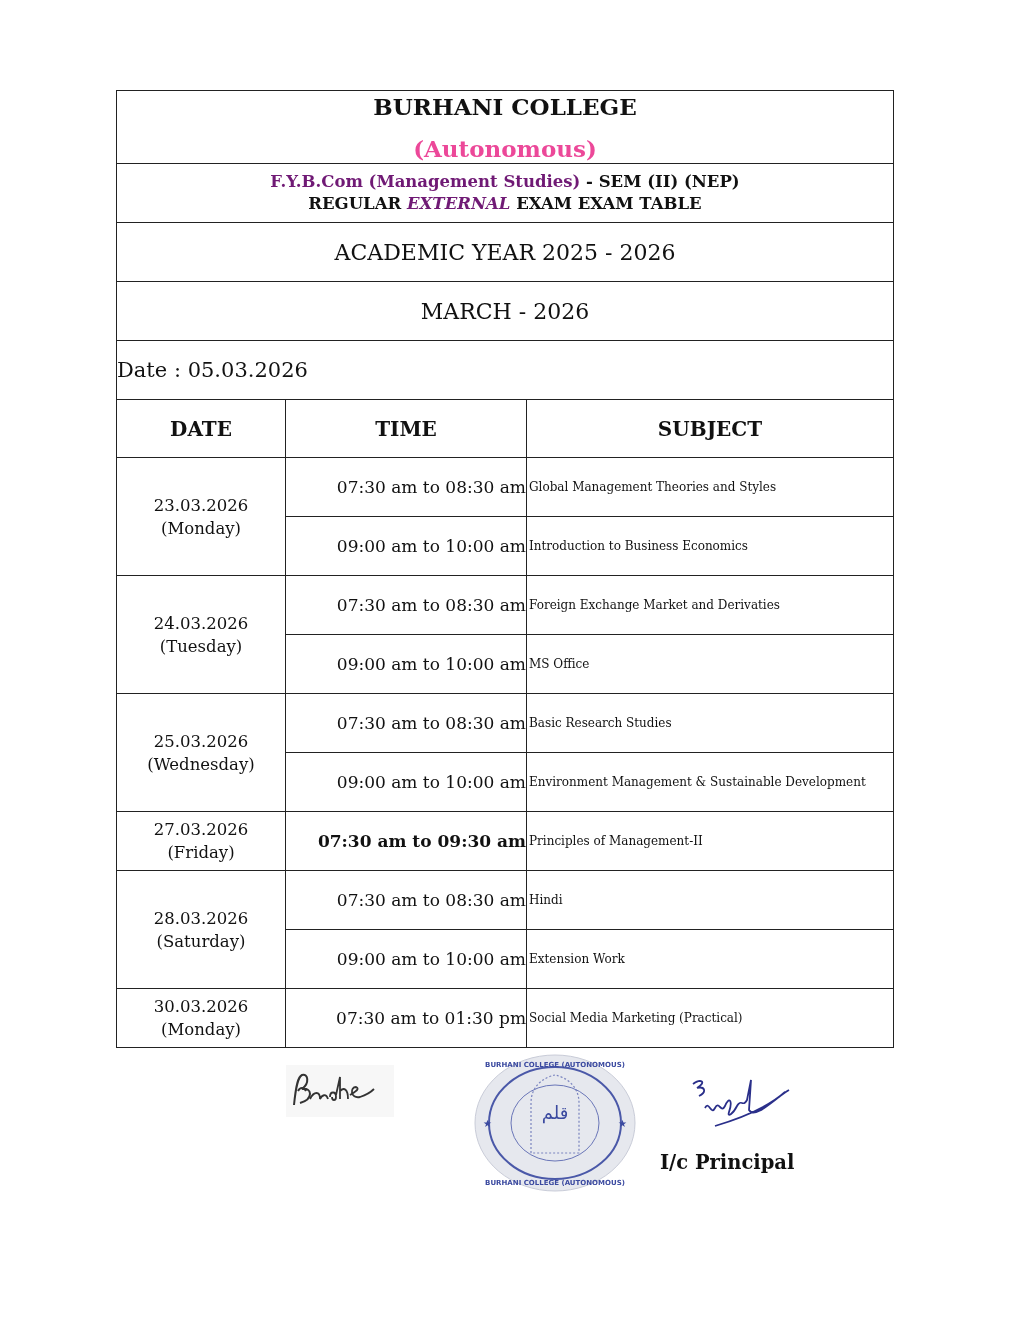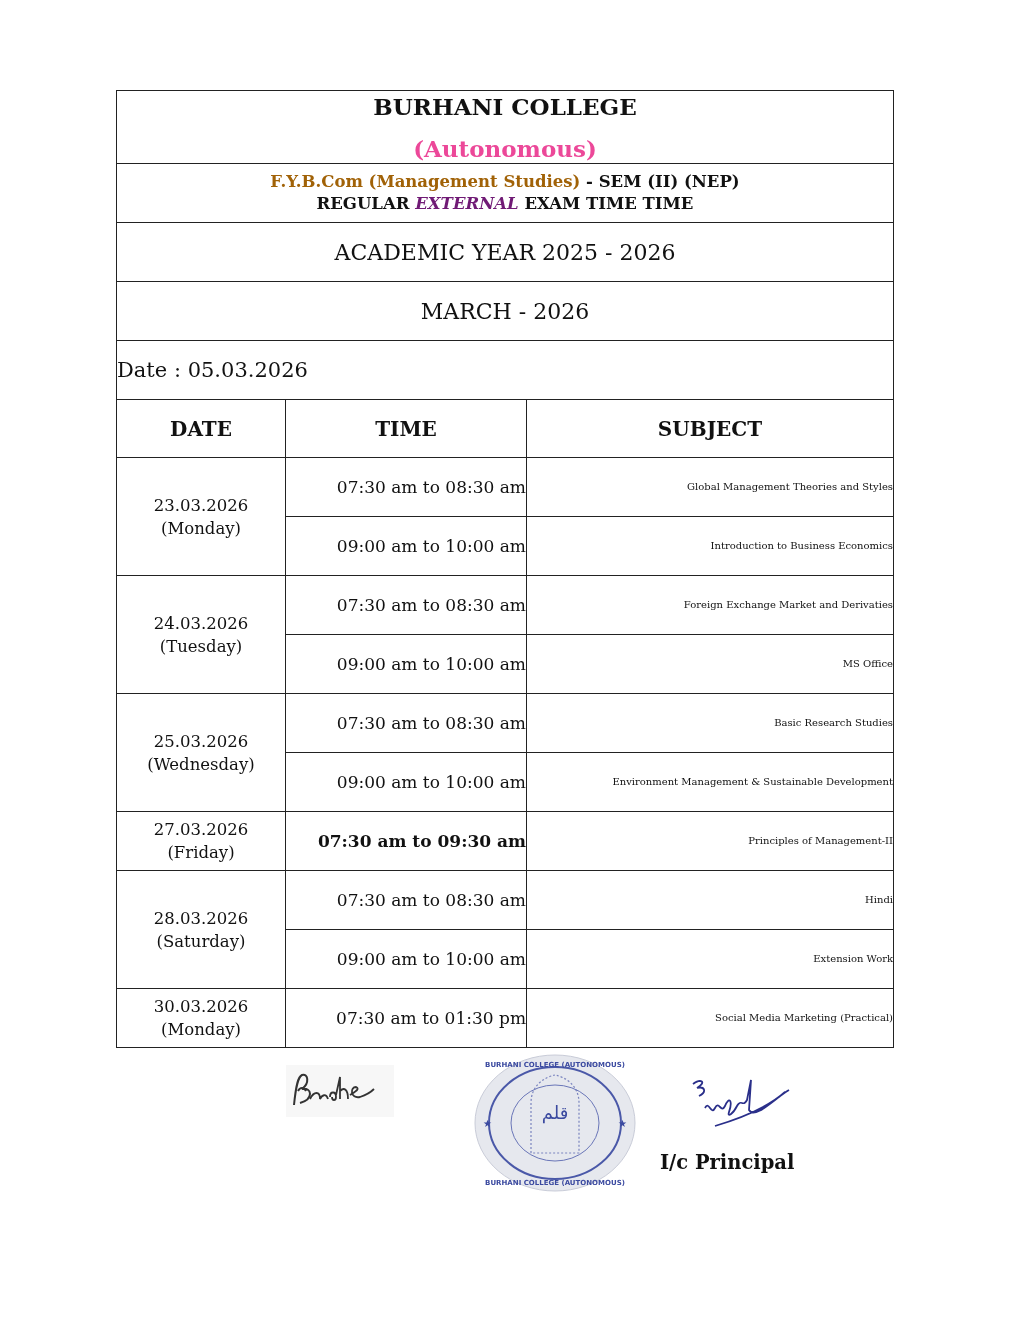--- a/index.html
+++ b/index.html
@@ -4,30 +4,30 @@
 <style>
   html, body { margin:0; padding:0; background:#ffffff; }
   body { width:1024px; height:1325px; position:relative; font-family:"DejaVu Serif","Liberation Serif",serif; color:#111; }
   .sheet { position:absolute; left:116px; top:90px; width:777px; }
   table.tt { border-collapse:collapse; width:777px; table-layout:fixed; }
   table.tt td { border:1.5px solid #222; padding:0; }
   .hdr td { text-align:center; }
   .college { font-weight:bold; font-size:23px; line-height:30px; padding-top:1px; }
   .auton { color:#ec4899; font-weight:bold; font-size:23px; line-height:29px;margin-top:12px; }
   .sub1 { font-weight:bold; font-size:16.5px; line-height:22px; }
-  .sub1 .red { color:#a16207; }
+  .sub1 .red { color:#701a75; }
   .sub2 { font-weight:bold; font-size:16.5px; line-height:22px; }
   .sub2 .ext { color:#701a75; font-style:italic;margin-top:42px; }
   .big { font-weight:normal; font-size:22px; height:58px; }
   .issue { text-align:left; font-size:21px; height:58px; padding-right:2px !important; }
   .colhead { font-weight:bold; font-size:20px; height:57px; text-align:center; }
   .datecell { text-align:center; font-size:16.5px; line-height:23px; }
   .timecell { text-align:right; font-size:17px; height:58px; }
   .timecell.bold { font-weight:bold; }
-  .subjcell { font-size:10px; line-height:22px; padding-left:2px !important;text-align:right; }
+  .subjcell { font-size:12px; line-height:22px; padding-left:2px !important; }
   .footer { position:absolute; left:0; top:1045px; width:1024px; height:160px; }
   .sig1 { position:absolute; left:286px; top:20px; width:108px; height:52px; background:#f7f7f7; }
   .sig2 { position:absolute; left:685px; top:25px; width:110px; height:70px; }
   .seal { position:absolute; left:473px; top:8px; width:164px; height:140px; }
   .label-coe { position:absolute; left:191px; top:106px; font-weight:bold; font-size:19.5px; }
   .label-pr { position:absolute; left:660px; top:106px; font-weight:bold; font-size:19.5px; }
 </style>
 </head>
 <body>
 
@@ -41,21 +41,21 @@
     <tbody>
       <tr class="hdr">
         <td colspan="3" style="height:58px;">
           <div class="college">BURHANI COLLEGE</div>
           <div class="auton">(Autonomous)</div>
         </td>
       </tr>
       <tr class="hdr">
         <td colspan="3" style="height:58px;">
           <div class="sub1"><span class="red">F.Y.B.Com (Management Studies)</span><span> - SEM (II) (NEP)</span></div>
-          <div class="sub2"><span>REGULAR </span><span class="ext">EXTERNAL</span><span> EXAM TIME TIME</span></div>
+          <div class="sub2"><span>REGULAR </span><span class="ext">EXTERNAL</span><span> EXAM EXAM TABLE</span></div>
         </td>
       </tr>
       <tr class="hdr">
         <td colspan="3" class="big">ACADEMIC YEAR 2025 - 2026</td>
       </tr>
       <tr class="hdr">
         <td colspan="3" class="big">MARCH - 2026</td>
       </tr>
       <tr>
         <td colspan="3" class="issue">Date : 05.03.2026</td>

